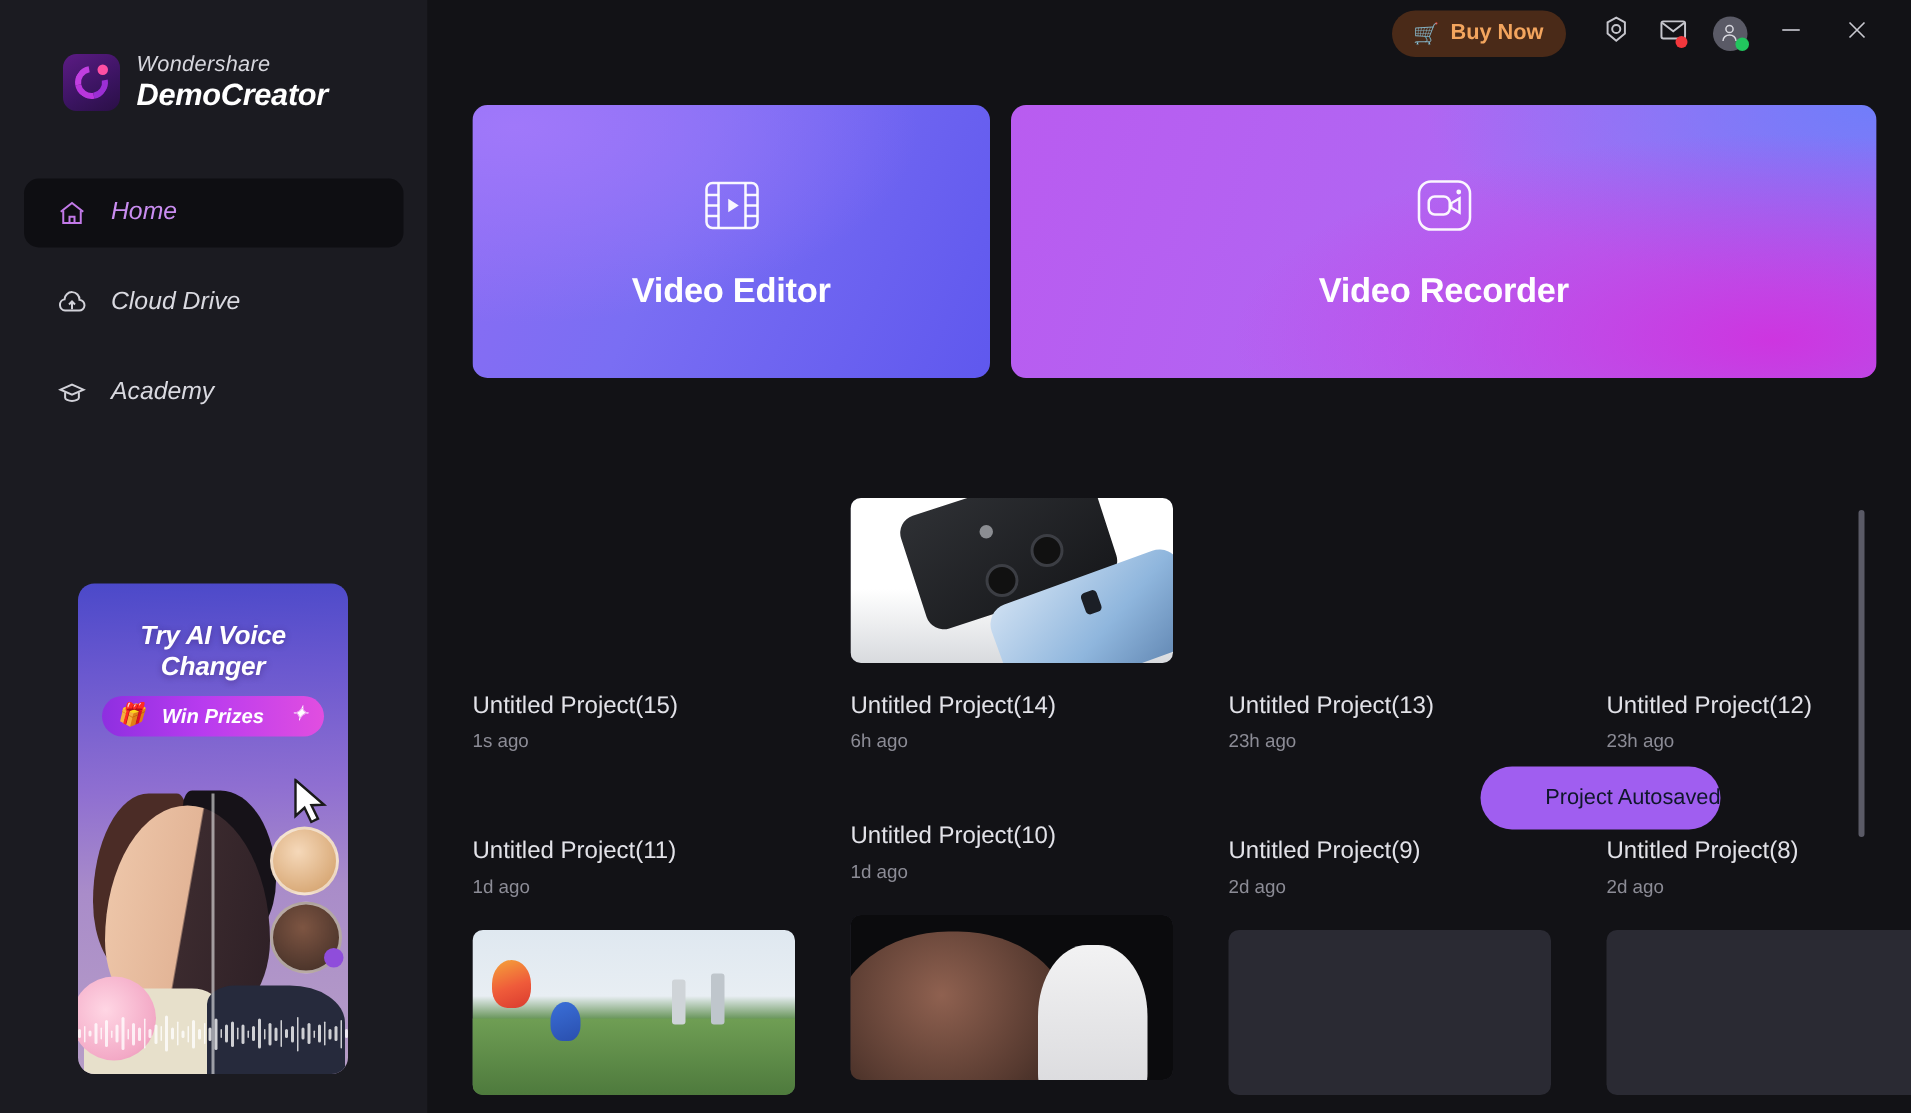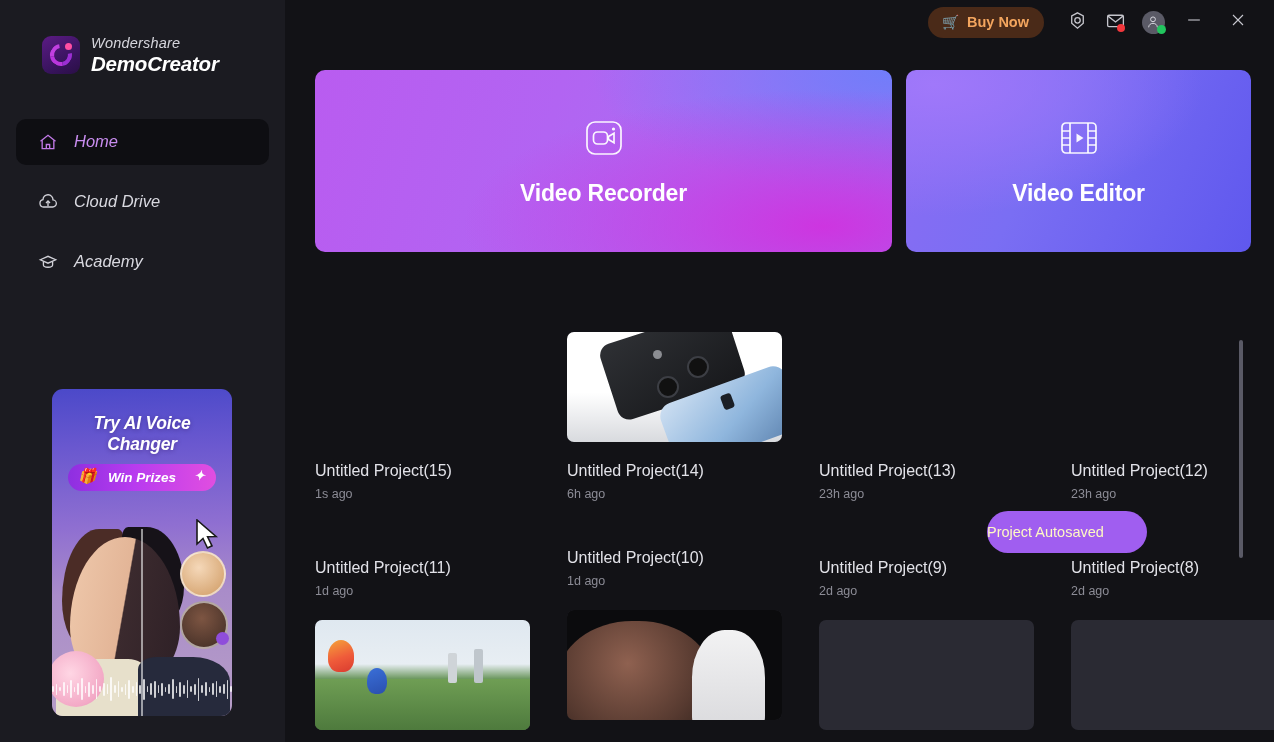--- a/index.html
+++ b/index.html
@@ -190,22 +190,22 @@
   .art-person .wh { position: absolute; left: 58%; top: 18%; width: 34%; height: 96%;
     background: linear-gradient(180deg,#f2f2f3,#d9d9dc); border-radius: 45% 45% 18% 18%; }
 
   
   .vscroll { position: absolute; right: 31px; top: 340px; width: 4px; height: 218px;
     background: #5a5a66; border-radius: 2px; cursor: pointer; }
 
   
   .toast { position: absolute; left: 702px; top: 511px; width: 160px; height: 42px;
     border-radius: 21px; background: #a05ef0;
-    display: flex; align-items: center; justify-content: flex-start;
-    color: #fef9c3; font-size: 14.5px; }
+    display: flex; align-items: center; justify-content: flex-end;
+    color: #0f172a; font-size: 14.5px; }
 </style>
 </head>
 <body>
 
 <div class="app">
 
   <div class="sidebar">
 
     <div class="brand">
       <div class="brand-mark">
@@ -380,42 +380,42 @@
       <div class="win-btn">
         <span>
           <svg viewBox="0 0 24 24" width="20" height="20">
               <path d="M6 6l12 12M18 6L6 18"></path>
             </svg>
         </span>
       </div>
     </div>
 
     <div class="cards">
+      <div class="card card-editor">
+        <div class="card-ico">
+          <svg viewBox="0 0 44 44" width="44" height="44">
+            <rect x="5" y="7" width="34" height="30" rx="4"></rect>
+            <path d="M13 7v30M31 7v30"></path>
+            <path d="M5 15h8M5 22h8M5 29h8M31 15h8M31 22h8M31 29h8"></path>
+            <path d="M19.5 17.5l7 4.5-7 4.5z" fill="rgba(255,255,255,.94)" stroke="none"></path>
+          </svg>
+        </div>
+        <div class="card-title">Video Editor</div>
+      </div>
+
       <div class="card card-recorder">
         <div class="card-ico">
           <svg viewBox="0 0 44 44" width="44" height="44">
             <rect x="5" y="6" width="34" height="32" rx="8"></rect>
             <rect x="11.5" y="16" width="14" height="12" rx="4"></rect>
             <path d="M26.5 20.5l5.5-3.2v9.4l-5.5-3.2z"></path>
             <circle cx="31.5" cy="13" r="1.6" fill="rgba(255,255,255,.95)" stroke="none"></circle>
           </svg>
         </div>
         <div class="card-title">Video Recorder</div>
-      </div>
-
-      <div class="card card-editor">
-        <div class="card-ico">
-          <svg viewBox="0 0 44 44" width="44" height="44">
-            <rect x="5" y="7" width="34" height="30" rx="4"></rect>
-            <path d="M13 7v30M31 7v30"></path>
-            <path d="M5 15h8M5 22h8M5 29h8M31 15h8M31 22h8M31 29h8"></path>
-            <path d="M19.5 17.5l7 4.5-7 4.5z" fill="rgba(255,255,255,.94)" stroke="none"></path>
-          </svg>
-        </div>
-        <div class="card-title">Video Editor</div>
       </div>
     </div>
 
 
     <div class="grid-scroll">
       <div class="grid">
 
         <div class="proj proj-row1">
           <div class="spacer-blank"></div>
           <div class="proj-name">Untitled Project(15)</div>

